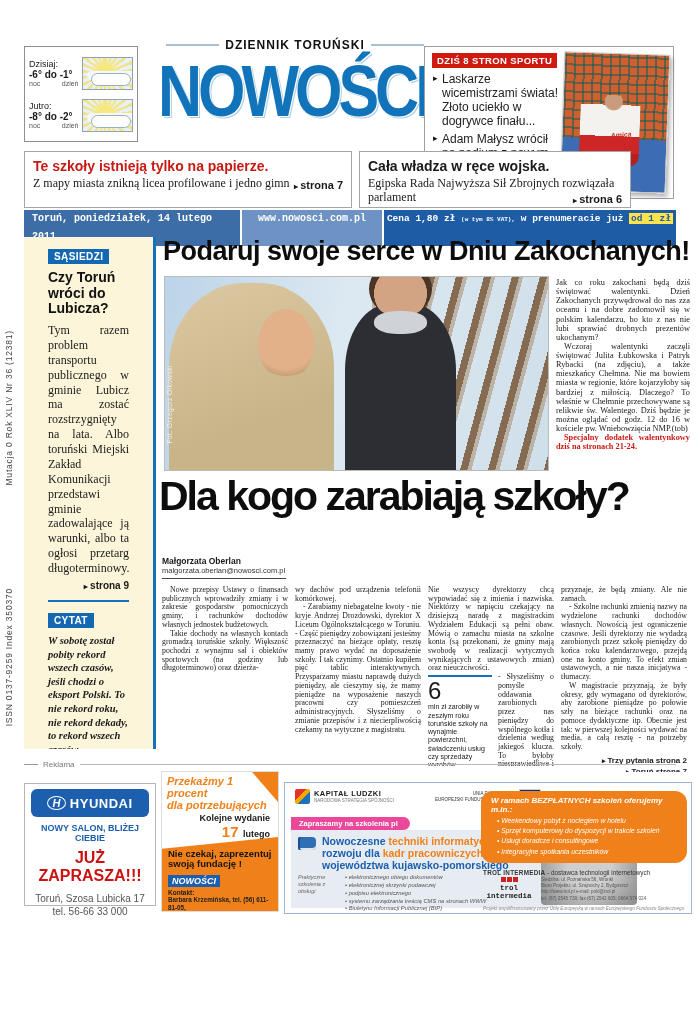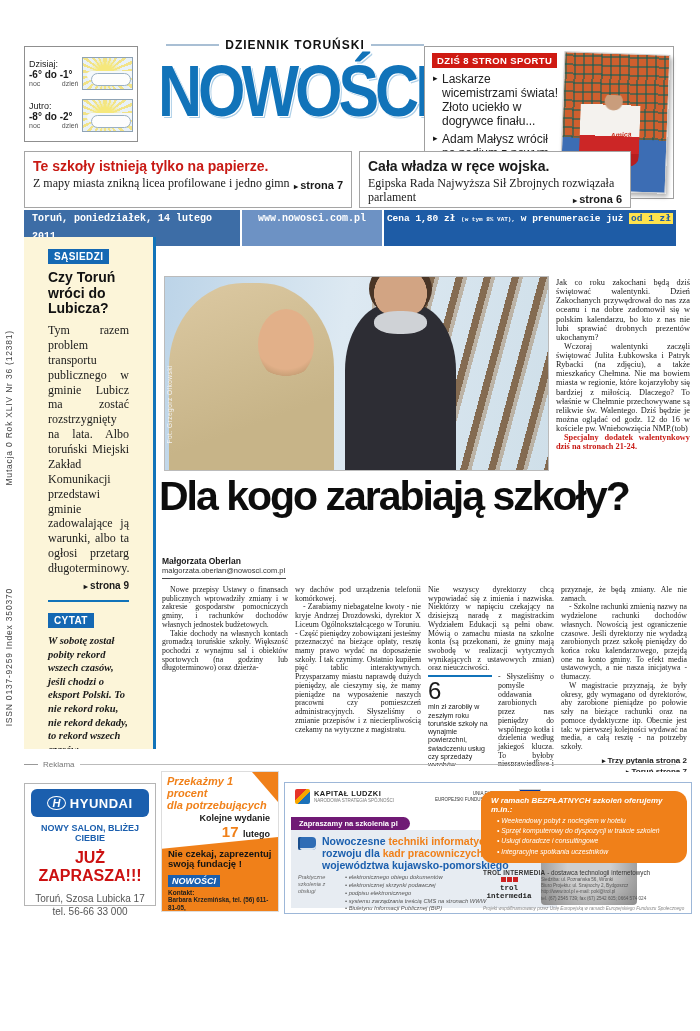--- a/index.html
+++ b/index.html
@@ -165,21 +165,21 @@
   .kl{position:absolute;left:10px;top:6px;display:flex;gap:4px;align-items:flex-start}
   .kl-ico{width:15px;height:15px;border-radius:2px;
        background:linear-gradient(135deg,#e63329 0 38%,#f7a600 38% 58%,#1d71b8 58% 100%)}
   .kl-name{font-weight:bold;font-size:7.5px;letter-spacing:.4px}
   .kl-sub{font-size:4.5px;color:#777}
   .eu{position:absolute;left:150px;top:6px;display:flex;gap:4px;align-items:center}
   .eu-txt{font-size:4.5px;text-align:right;color:#333;line-height:1.3}
   .eu-flag{width:22px;height:15px;background:#039;border:1px solid #ccc;position:relative}
   .eu-flag::after{content:"";position:absolute;left:50%;top:50%;width:8px;height:8px;margin:-4px 0 0 -4px;border-radius:50%;
        background:repeating-conic-gradient(#fc0 0 20deg,transparent 20deg 45deg)}
-  .pill{position:absolute;left:6px;top:34px;background:#701a75;color:#fff;font:bold 7.5px "Liberation Sans",sans-serif;
+  .pill{position:absolute;left:6px;top:34px;background:#ec4899;color:#fff;font:bold 7.5px "Liberation Sans",sans-serif;
        padding:2px 12px 2px 8px;border-radius:0 9px 9px 0}
   .panel{position:absolute;left:6px;top:47px;width:266px;height:78px;background:#e7ecf2;padding:5px 7px 4px 7px}
   .tr-head{font-weight:bold;font-size:10.5px;line-height:1.15;padding-left:24px;position:relative}
   .tr-head .c1{color:#1b5fae}.tr-head .c2{color:#f08019}
   .book{position:absolute;left:0;top:2px;width:18px;height:13px;background:#2f6db5;border-radius:2px 4px 4px 2px;
        box-shadow:inset 2px 0 0 #1b4f8d,inset 0 -2px 0 #dce6f0}
   .tr-body{display:flex;gap:5px;margin-top:3px}
   .tr-lbl{width:42px;font:italic 5.5px/1.3 "Liberation Sans",sans-serif;color:#666}
   .tr-list{list-style:none;font:italic 5.8px/1.35 "Liberation Sans",sans-serif;color:#555}
   .tr-list li::before{content:"• "}
@@ -286,20 +286,21 @@
     <div class="sb-text">
       <span>Walka z biurokracją to fikcja. Urząd Wojewódzki w Bydgoszczy zatrudnia dziś 609 pracowników za 24,9 mln zł. Urząd Marszałkowski w Toruniu - 770 pracowników za 18,8 mln zł. A jeszcze w 2005 r. Urząd Wojewódzki zatrudniał 470 osób, a Marszałkowski - 365 osób.</span>
       
     </div>
   </div>
   <div class="sideline"></div>
 
   <div class="vert vert-top">Mutacja 0    Rok XLIV    Nr 36 (12381)</div>
   <div class="vert vert-bottom">ISSN 0137-9259    Index 350370</div>
 
+  <h1 class="val-head">Podaruj swoje serce w Dniu Zakochanych!</h1>
   <div class="cphoto">
     <div class="branches"></div>
     <div class="man"></div>
     <div class="woman"></div>
     <div class="photo-credit">Fot. Grzegorz Olkowski</div>
   </div>
   <div class="val-story">
     <p>Jak co roku zakochani będą dziś świętować walentynki. Dzień Zakochanych przywędrował do nas zza oceanu i na dobre zadomowił się w polskim kalendarzu, bo kto z nas nie lubi sprawiać drobnych prezentów ukochanym?</p>
     <p class="ind">Wczoraj walentynki zaczęli świętować Julita Łubkowska i Patryk Rybacki (na zdjęciu), a także mieszkańcy Chełmna. Nie ma bowiem miasta w regionie, które kojarzyłoby się bardziej z miłością. Dlaczego? To właśnie w Chełmnie przechowywane są relikwie św. Walentego. Dziś będzie je można oglądać od godz. 12 do 16 w kościele pw. Wniebowzięcia NMP.(tob)</p>
     <p class="val-note">Specjalny dodatek walentynkowy dziś na stronach 21-24.</p>
@@ -323,21 +324,21 @@
     <p>Nie wszyscy dyrektorzy chcą wypowiadać się z imienia i nazwiska. Niektórzy w napięciu czekający na dzisiejszą naradę z magistrackim Wydziałem Edukacji są pełni obaw. Mówią o zamachu miasta na szkolne konta (są przekonani, że gminy mają swobodę w realizacji wytycznych wynikających z ustawowych zmian) oraz nieuczciwości.</p>
     <div class="infobox">
       <div class="info-num">6</div>
       <div class="info-text">mln zł zarobiły w zeszłym roku toruńskie szkoły na wynajmie powierzchni, świadczeniu usług czy sprzedaży wyrobów („gastronomik")</div>
     </div>
     <p>- Słyszeliśmy o pomyśle oddawania zarobionych przez nas pieniędzy do wspólnego kotła i dzielenia według jakiegoś klucza. To byłoby niesprawiedliwe i demotywujące - skarżą się.</p>
 
   </div>
   <div class="col col4">
     <p>przyznaje, że będą zmiany. Ale nie zamach.</p>
-    <p class="ind">- Szkolne rachunki zmienią nazwy na wydzielone rachunki dochodów własnych. Nowością jest ograniczenie czasowe. Jeśli dyrektorzy nie wydadzą zarobionych przez szkołę pieniędzy do końca roku kalendarzowego, przejdą one na konto gminy. To efekt media ustawowych, a nie nasza inicjatywa - tłumaczy.</p>
+    <p class="ind">- Szkolne rachunki zmienią nazwy na wydzielone rachunki dochodów własnych. Nowością jest ograniczenie czasowe. Jeśli dyrektorzy nie wydadzą zarobionych przez szkołę pieniędzy do końca roku kalendarzowego, przejdą one na konto gminy. To efekt zmian ustawowych, a nie nasza inicjatywa - tłumaczy.</p>
     <p class="ind">W magistracie przyznają, że były okresy, gdy wymagano od dyrektorów, aby zarobione pieniądze po połowie szły na bieżące rachunki oraz na pomoce dydaktyczne itp. Obecnie jest tak: w pierwszej kolejności wydawać na media, a całą resztę - na potrzeby szkoły.</p>
     <div class="links">
       <div>Trzy pytania  strona 2</div>
       <div>Toruń  strona 7</div>
 
     </div>
   </div>
 
   <div class="rek">
     <span>Reklama</span>

